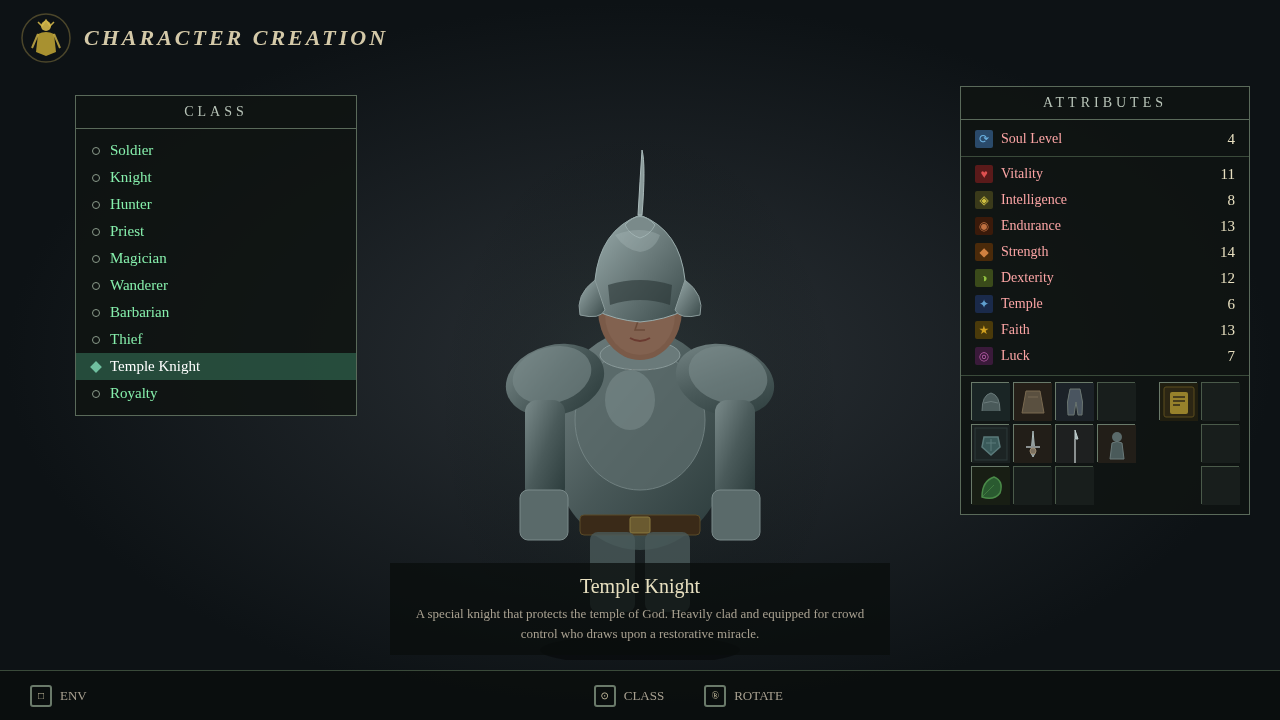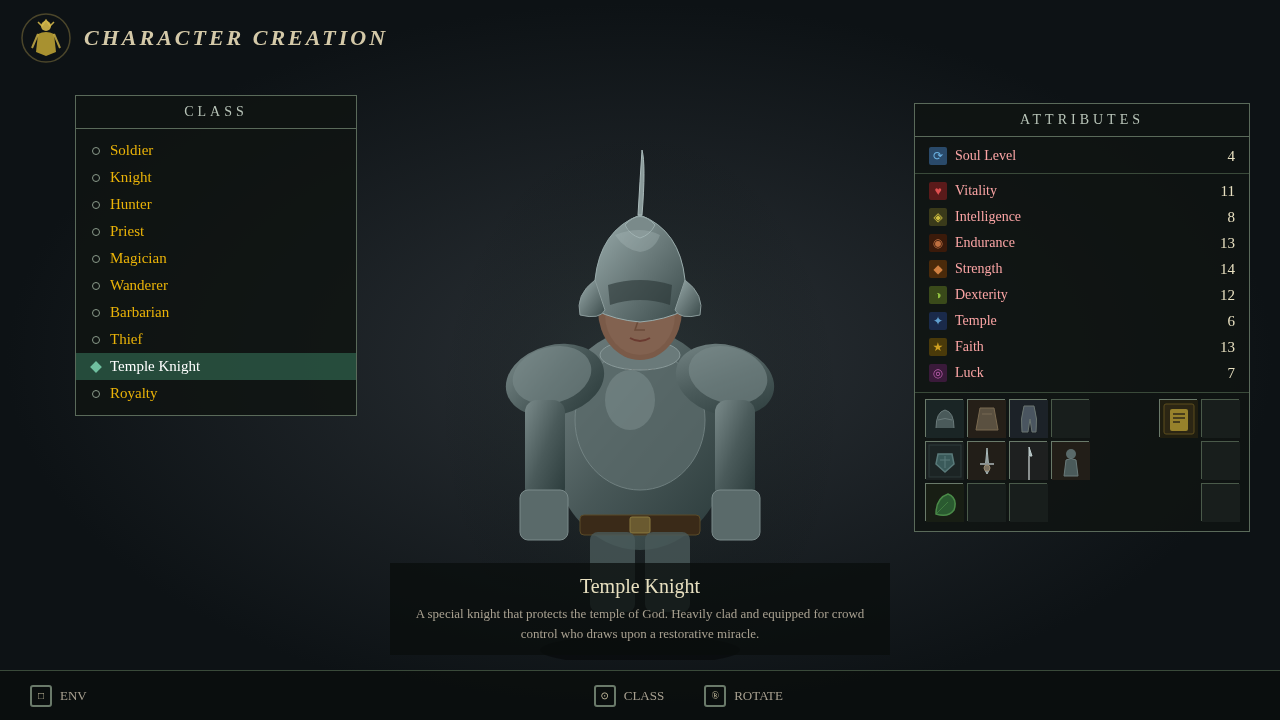--- a/index.html
+++ b/index.html
@@ -88,21 +88,21 @@
     .class-list {
       list-style: none;
       padding: 8px 0;
     }
 
     .class-item {
       display: flex;
       align-items: center;
       padding: 5px 16px;
       font-size: 15px;
-      color: #eab308;
+      color: #86efac;
       cursor: pointer;
       gap: 10px;
     }
 
     .class-item.selected {
       background: rgba(60, 130, 100, 0.5);
       color: #ffffff;
     }
 
     .class-item .bullet {
@@ -119,22 +119,22 @@
       border-radius: 0;
       transform: rotate(45deg);
       width: 8px;
       height: 8px;
     }
 
     
     .right-panel {
       position: absolute;
       right: 30px;
-      top: 103px;
-      width: 336px;
+      top: 86px;
+      width: 290px;
       z-index: 10;
       border: 1px solid #5a6a5a;
       background: rgba(15, 20, 18, 0.85);
     }
 
     .attr-header {
       text-align: center;
       padding: 8px;
       font-size: 14px;
       letter-spacing: 4px;

